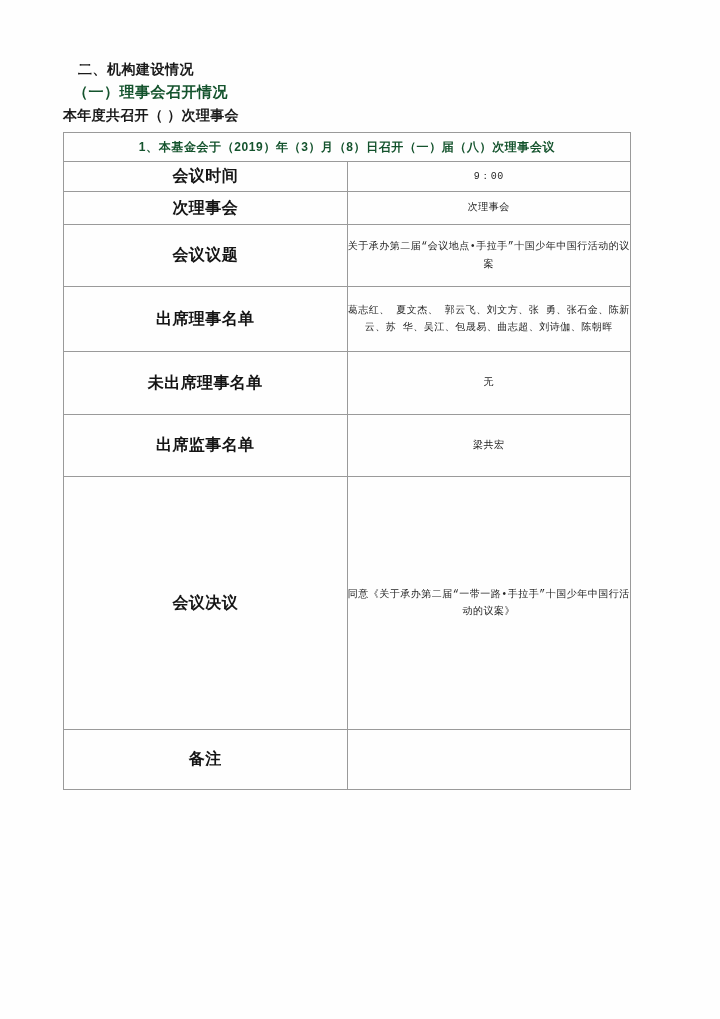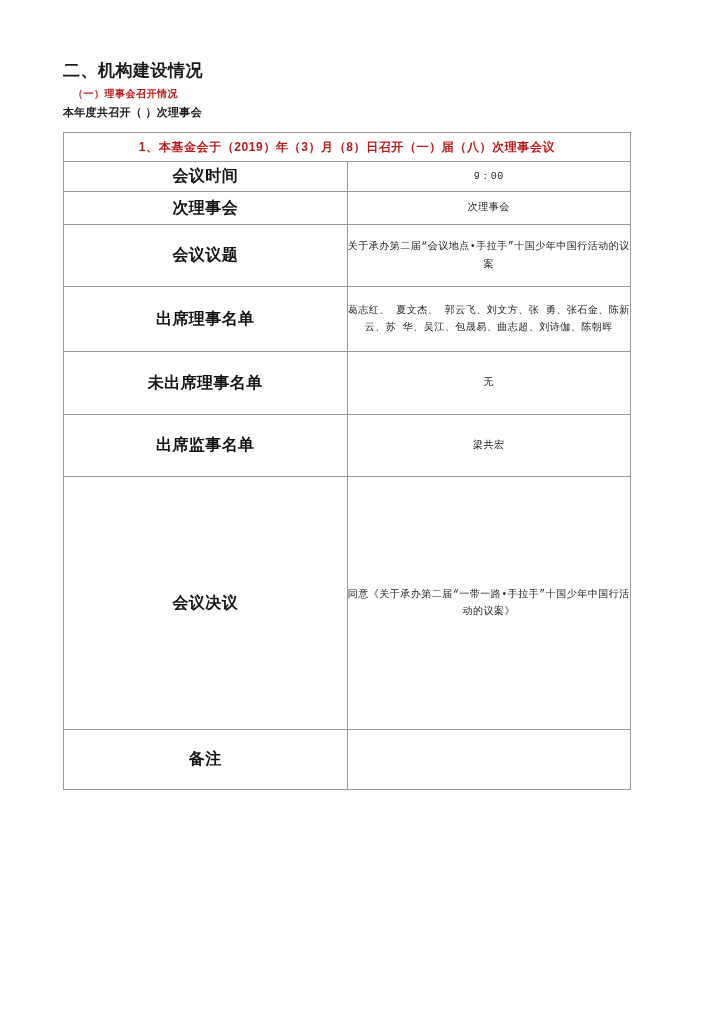--- a/index.html
+++ b/index.html
@@ -25,39 +25,39 @@
   
   .headings {
     position: absolute;
     left: 63px;
     top: 62px;
     width: 580px;
   }
   .h-level1 {
     font-family: "Liberation Sans", "DejaVu Sans", sans-serif;
     font-weight: bold;
-    font-size: 17px;
+    font-size: 14px;
     letter-spacing: 0.5px;
     color: #1a1a1a;
-    margin: 0 0 7px 0;
+    margin: 0 0 7px 15px;
     line-height: 1.1;
   }
   .h-level2 {
     font-family: "Liberation Sans", "DejaVu Sans", sans-serif;
     font-weight: bold;
-    font-size: 10px;
+    font-size: 15px;
     letter-spacing: 0.5px;
-    color: #b91c1c;
+    color: #14532d;
     margin: 0 0 7px 10px;
     line-height: 1.1;
   }
   .h-level3 {
     font-family: "Liberation Sans", "DejaVu Sans", sans-serif;
     font-weight: bold;
-    font-size: 11px;
+    font-size: 14px;
     letter-spacing: 0.3px;
     color: #1a1a1a;
     margin: 0;
     line-height: 1.1;
   }
 
   
   .meeting-table {
     position: absolute;
     left: 63px;
@@ -72,21 +72,21 @@
     vertical-align: middle;
     background: #fefefe;
   }
   .title-cell {
     height: 28px;
     text-align: center;
     font-family: "Liberation Sans", "DejaVu Sans", sans-serif;
     font-weight: bold;
     font-size: 12px;
     letter-spacing: 0.6px;
-    color: #b91c1c;
+    color: #14532d;
     padding: 3px 6px;
   }
   .label-cell {
     width: 105px;
     text-align: center;
     font-family: "Liberation Sans", "DejaVu Sans", sans-serif;
     font-weight: bold;
     font-size: 16px;
     letter-spacing: 0.4px;
     color: #141414;

